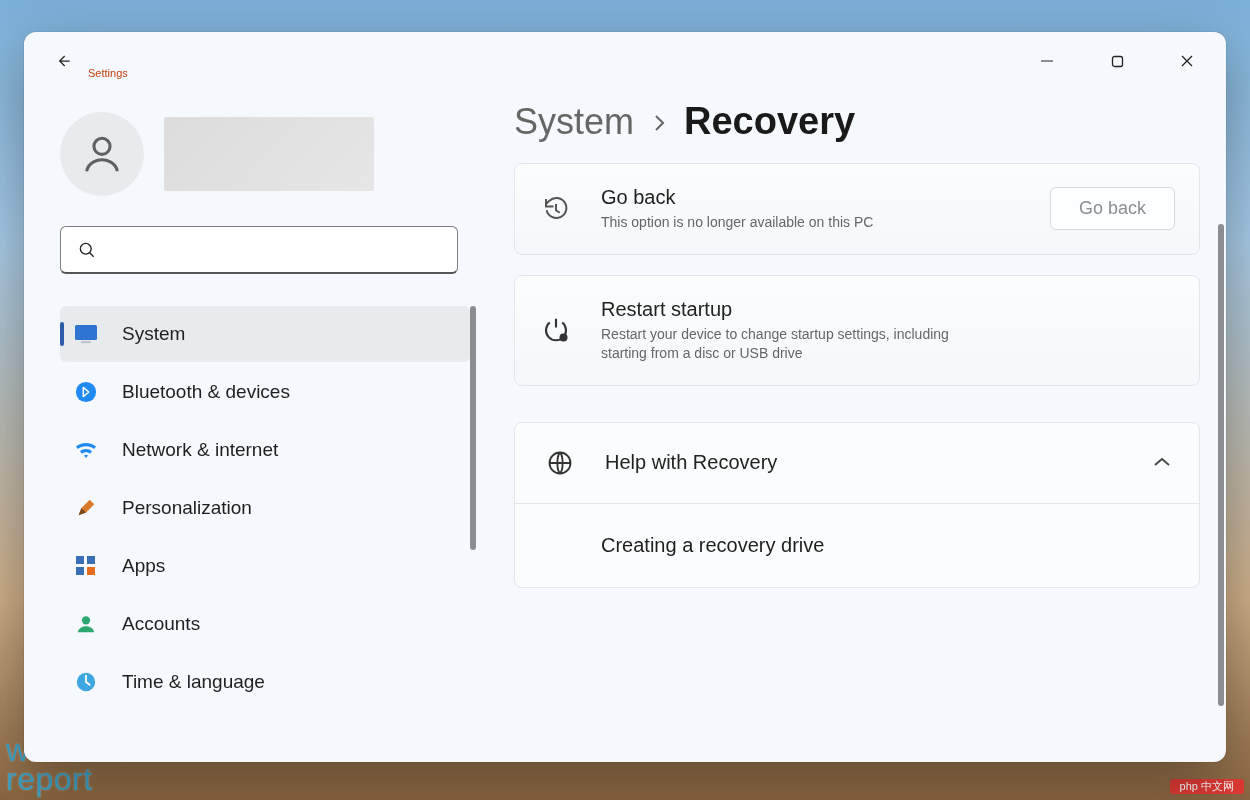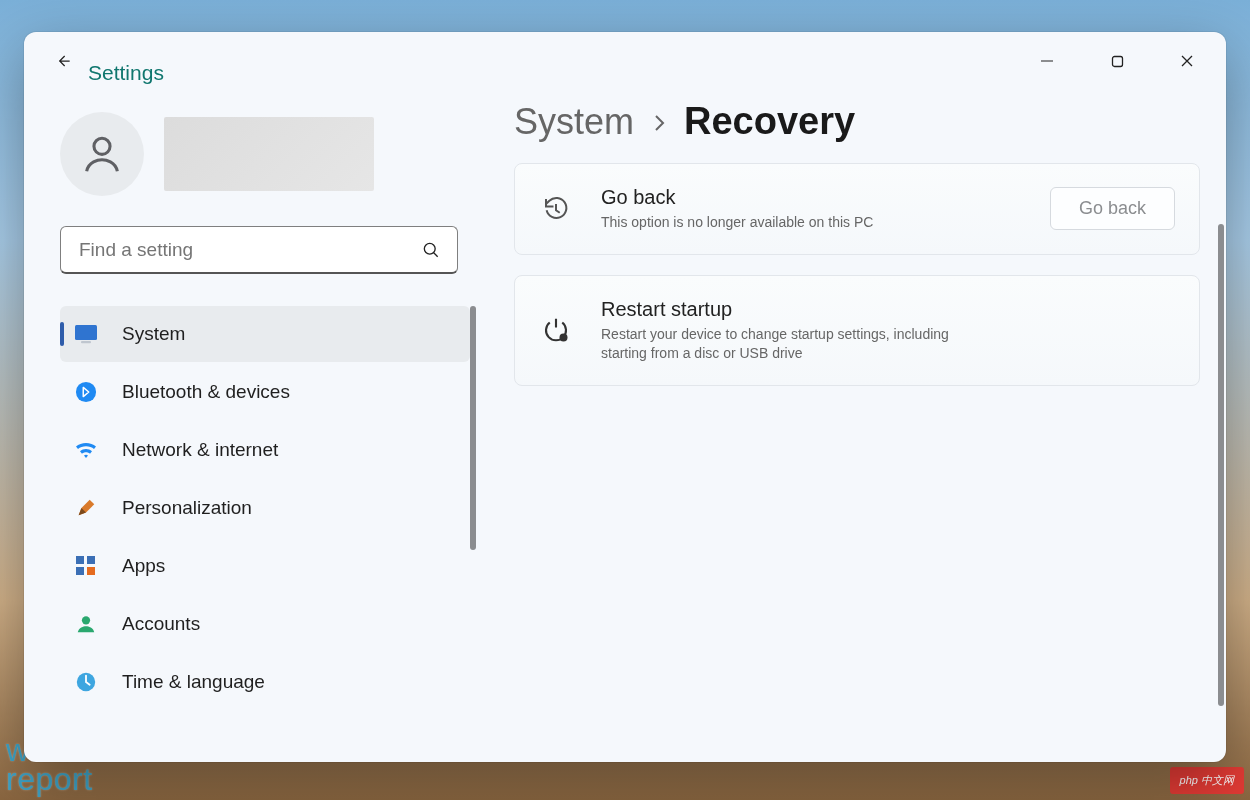--- a/index.html
+++ b/index.html
@@ -26,41 +26,40 @@
     letter-spacing: 0.5px;
     text-shadow: 0 0 2px rgba(255,255,255,0.4);
     pointer-events: none;
   }
   .badge {
     position: absolute;
     right: 6px; bottom: 6px;
     background: #e33b35;
     color: #fff;
     font-size: 11px;
-    padding: 6px 10px;
+    padding: 0 10px;
     border-radius: 3px;
-    font-style: italic;
   }
   .window {
     position: absolute;
     left: 24px; top: 32px;
     width: 1202px; height: 730px;
     background: #f5f8fc;
     border-radius: 12px;
     box-shadow: 0 20px 60px rgba(0,0,0,0.35), 0 0 0 1px rgba(0,0,0,0.06);
     display: flex; flex-direction: column;
     overflow: hidden;
   }
   .titlebar {
     height: 58px;
     display: flex; align-items: center;
     padding: 0 4px 0 20px;
   }
   .titlebar .back { width: 38px; display:flex; align-items:center; justify-content:center; cursor:pointer; }
-  .titlebar .title { font-size: 21px; color: #0f766e; margin-left: 6px; margin-top: 24px; }
+  .titlebar .title { font-size: 11px; color: #c2410c; margin-left: 6px; margin-top: 24px; }
   .win-controls { margin-left: auto; display:flex; height:100%; }
   .win-btn { width: 70px; display:flex; align-items:center; justify-content:center; cursor:pointer; }
   .body { flex:1; display:flex; overflow:hidden; }
   .sidebar {
     width: 460px;
     padding: 22px 14px 0 36px;
     display:flex; flex-direction:column;
     position: relative;
   }
   .profile { display:flex; align-items:center; gap:20px; margin-bottom:30px; }
@@ -220,21 +219,20 @@
           <div class="avatar">
             <svg width="46" height="46" viewBox="0 0 24 24" fill="none" stroke="#5f6064" stroke-width="1.6">
                 <circle cx="12" cy="8" r="4.2"></circle>
                 <path d="M4 21c1-5 6-6 8-6s7 1 8 6"></path>
               </svg>
           </div>
           <div class="name-blur"></div>
         </div>
 
         <div class="search">
-          <input placeholder="Find a setting" style="">
           <svg width="20" height="20" viewBox="0 0 24 24" fill="none" stroke="#222" stroke-width="1.6">
               <circle cx="10.5" cy="10.5" r="6.5"></circle>
               <line x1="20" y1="20" x2="15.2" y2="15.2"></line>
             </svg>
         </div>
 
         <div class="nav">
           <div class="nav-scrollbar"></div>
 
           <div class="nav-item selected">
@@ -346,17 +344,34 @@
                 <circle cx="18" cy="18" r="3.2" fill="#333" stroke="none"></circle>
                 <path d="M18 15.5v1M18 19.5v1M15.5 18h1M19.5 18h1M16.2 16.2l.7.7M19.1 19.1l.7.7M19.8 16.2l-.7.7M16.9 19.1l-.7.7" stroke="#333" stroke-width="1.2"></path>
               </svg>
           </div>
           <div class="card-text">
             <div class="card-title">Restart startup</div>
             <div class="card-desc">Restart your device to change startup settings, including starting from a disc or USB drive</div>
           </div>
         </div>
 
+        <div class="expander">
+          <div class="exp-head">
+            <div class="card-icon">
+              <svg width="28" height="28" viewBox="0 0 24 24" fill="none" stroke="#333" stroke-width="1.6">
+                  <circle cx="12" cy="12" r="9"></circle>
+                  <path d="M3 12h18M12 3c3 3 3 15 0 18M12 3c-3 3-3 15 0 18"></path>
+                </svg>
+            </div>
+            <div class="exp-title">Help with Recovery</div>
+            <span>
+              <svg width="18" height="12" viewBox="0 0 18 12" fill="none" stroke="#444" stroke-width="1.8">
+                  <path d="M2 9l7-6 7 6"></path>
+                </svg>
+            </span>
+          </div>
+          <div class="exp-body">Creating a recovery drive</div>
+        </div>
 
       </div>
     </div>
   </div>
 </div>
 
 </body></html>

